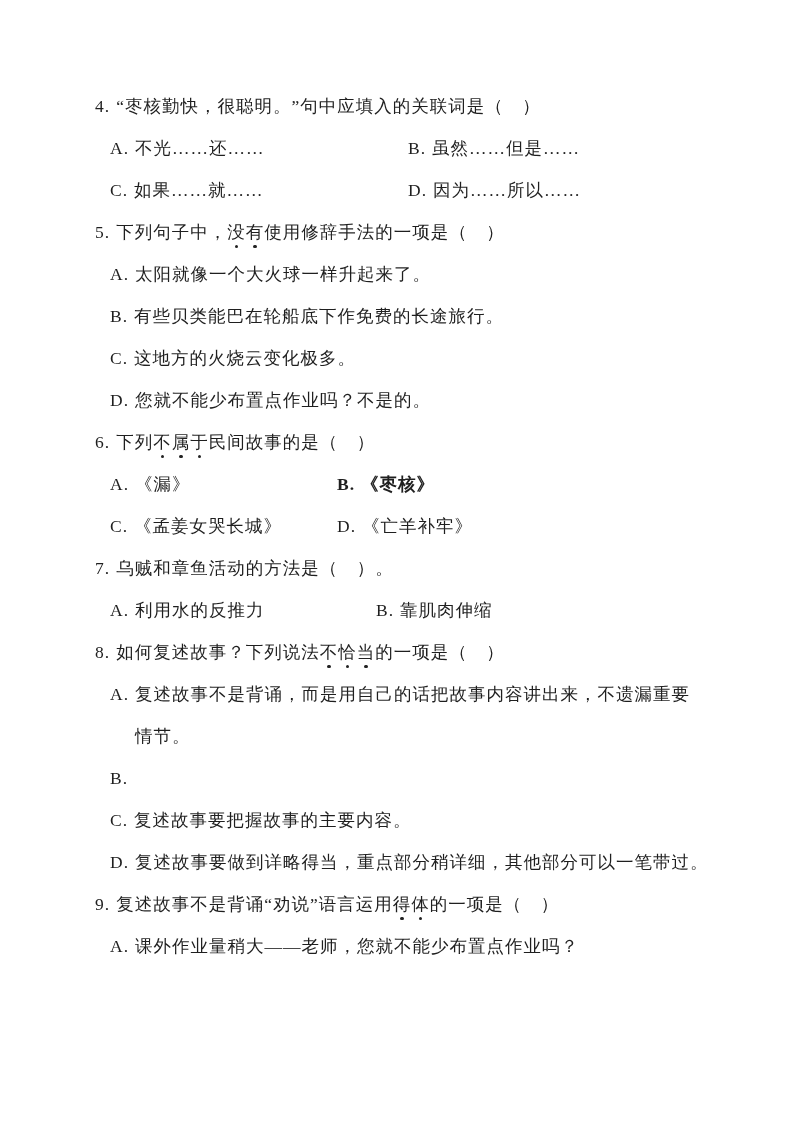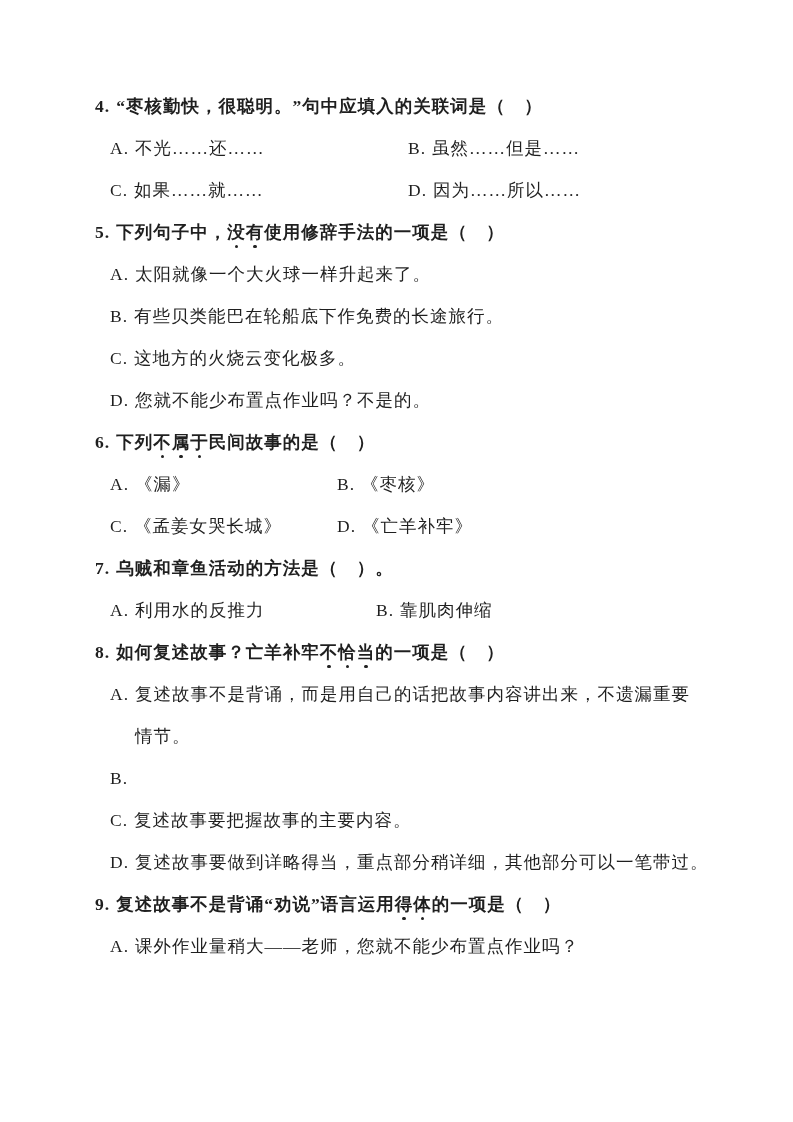--- a/index.html
+++ b/index.html
@@ -7,21 +7,21 @@
     position:relative;
     width:793px;height:1122px;
     background:#ffffff;
     overflow:hidden;
     font-family:"Liberation Serif","DejaVu Serif",serif;
     font-size:17.5px;
     letter-spacing:1px;
     color:#1f1f1f;
   }
   .content{position:absolute;top:85px;left:95px;width:600px;}
-  .line{line-height:42px;white-space:nowrap;font-weight:bold;}
+  .line{line-height:42px;white-space:nowrap;}
   .qnum{display:inline-block;}
   .qtitle{margin-left:6px;}
   .opt-row{position:relative;padding-left:15px;line-height:42px;}
   .opt-row.two-col{white-space:nowrap;}
   .opt-row.full{display:flex;align-items:flex-start;white-space:normal;}
   .opt-inline{white-space:nowrap;}
   .col2{position:absolute;top:0;}
   .opt-label{margin-right:6px;flex:none;}
   .opt-text{min-width:0;}
   
@@ -60,29 +60,29 @@
           <span class="opt-label">C.</span>
           <span class="opt-text">这地方的火烧云变化极多。</span>
         </div>
         <div class="opt-row full">
           <span class="opt-label">D.</span>
           <span class="opt-text">您就不能少布置点作业吗？不是的。</span>
         </div>
       </section>
       <section class="question">
         <div class="line title-line"><span class="qnum">6.</span><span class="qtitle"><span class="seg">下列</span><span class="em-char">不</span><span class="em-char">属</span><span class="em-char">于</span><span class="seg">民间故事的是（　）</span></span></div>
-        <div class="opt-row two-col"><span class="opt-inline"><span class="opt-label">A.</span><span class="opt-text">《漏》</span></span><span class="opt-inline col2" style="left: 242px;"><span class="opt-label">B.</span><span class="opt-text">《枣核》</span></span></div>
+        <div class="opt-row two-col"><span class="opt-inline"><span class="opt-label">A.</span><span class="opt-text">《漏》</span></span><span class="opt-inline col2" style="left: 242px; font-weight: bold;"><span class="opt-label">B.</span><span class="opt-text">《枣核》</span></span></div>
         <div class="opt-row two-col"><span class="opt-inline"><span class="opt-label">C.</span><span class="opt-text">《孟姜女哭长城》</span></span><span class="opt-inline col2" style="left: 242px;"><span class="opt-label">D.</span><span class="opt-text">《亡羊补牢》</span></span></div>
       </section>
       <section class="question">
         <div class="line title-line"><span class="qnum">7.</span><span class="qtitle"><span class="seg">乌贼和章鱼活动的方法是（　）。</span></span></div>
         <div class="opt-row two-col"><span class="opt-inline"><span class="opt-label">A.</span><span class="opt-text">利用水的反推力</span></span><span class="opt-inline col2" style="left: 268px; margin-left: 13px;"><span class="opt-label">B.</span><span class="opt-text">靠肌肉伸缩</span></span></div>
       </section>
       <section class="question">
-        <div class="line title-line"><span class="qnum">8.</span><span class="qtitle"><span class="seg">如何复述故事？亡羊补牢</span><span class="em-char">不</span><span class="em-char">恰</span><span class="em-char">当</span><span class="seg">的一项是（　）</span></span></div>
+        <div class="line title-line"><span class="qnum">8.</span><span class="qtitle"><span class="seg">如何复述故事？下列说法</span><span class="em-char">不</span><span class="em-char">恰</span><span class="em-char">当</span><span class="seg">的一项是（　）</span></span></div>
         <div class="opt-row full">
           <span class="opt-label">A.</span>
           <span class="opt-text">复述故事不是背诵，而是用自己的话把故事内容讲出来，不遗漏重要情节。</span>
         </div>
         <div class="opt-row full">
           <span class="opt-label">B.</span>
         </div>
         <div class="opt-row full">
           <span class="opt-label">C.</span>
           <span class="opt-text">复述故事要把握故事的主要内容。</span>

